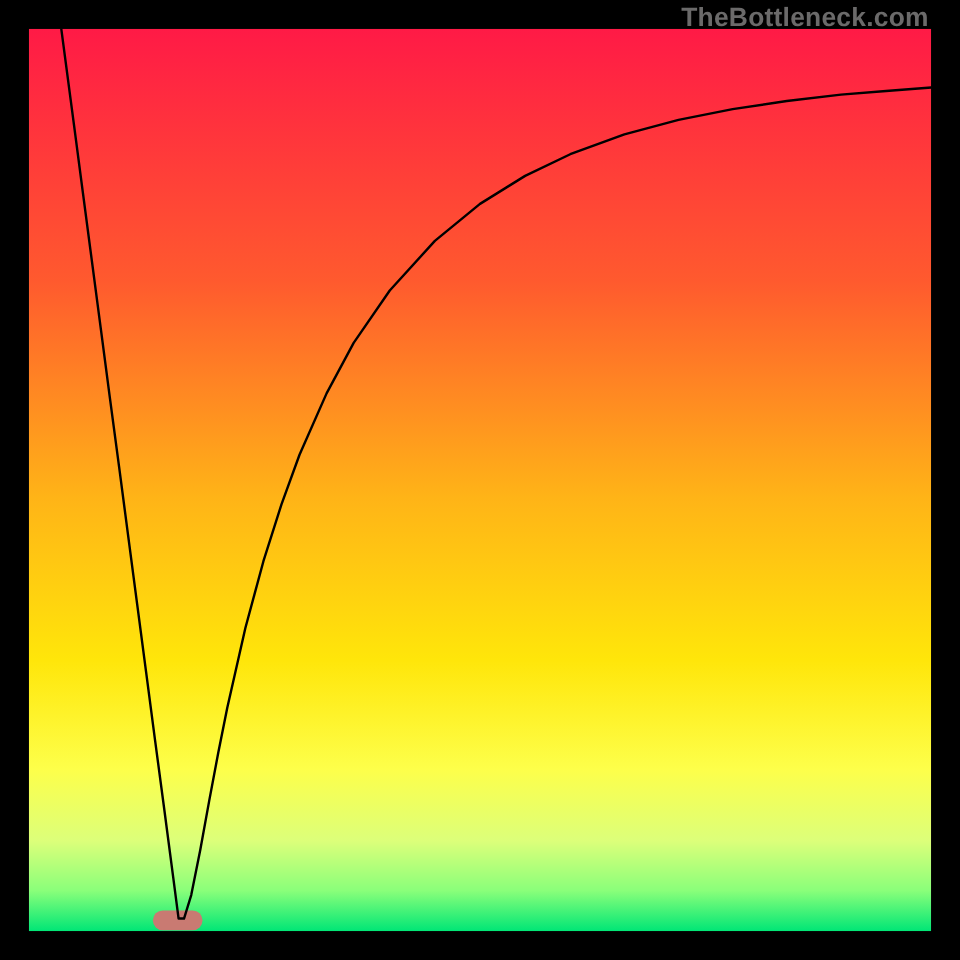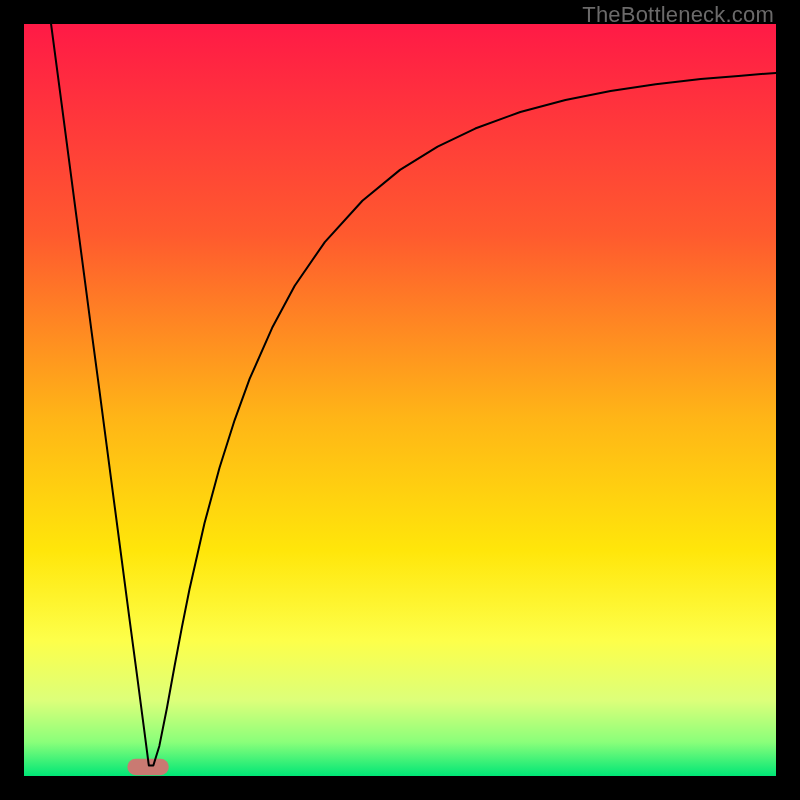--- a/index.html
+++ b/index.html
@@ -24,21 +24,21 @@
     top: 0;
     width: 752px;
     height: 752px;
   }
   .watermark {
     position: absolute;
     top: 2px;
     right: 26px;
     font-family: Arial, Helvetica, sans-serif;
     font-size: 22px;
-    font-weight: 400;
+    font-weight: 700;
     color: #6b6a6a;
     letter-spacing: 0.2px;
   }
   svg { display: block; }
 </style>
 </head>
 <body>
 
 <div class="watermark">TheBottleneck.com</div>
 

